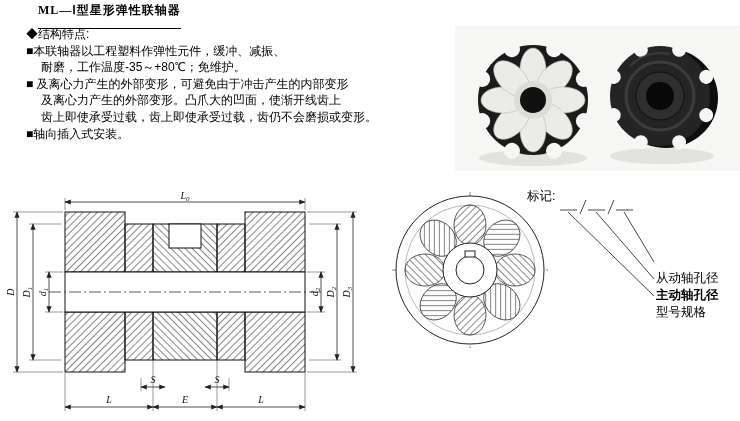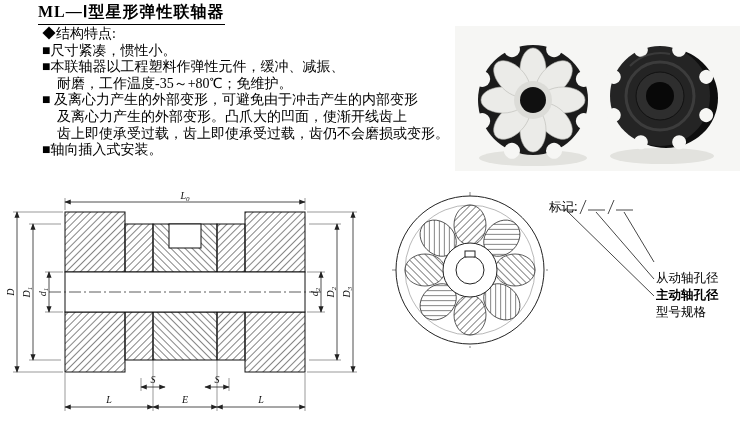--- a/index.html
+++ b/index.html
@@ -1,43 +1,42 @@
 <!DOCTYPE html>
 <html><head>
 <meta charset="utf-8">
 <style>
   html,body{margin:0;padding:0;background:#fff;}
   .page{position:relative;width:740px;height:421px;background:#fff;overflow:hidden;
         font-family:"Liberation Sans",sans-serif;color:#000;}
-  .title{position:absolute;left:38px;top:2px;font-size:16px;font-weight:bold;
-         letter-spacing:1px;border-bottom:1.5px solid #000;padding-bottom:1px;
+  .title{position:absolute;left:38px;top:2px;font-size:12px;font-weight:bold;
+         letter-spacing:1px;border-bottom:1.5px solid #000;padding-bottom:9px;
          font-family:"Liberation Serif",serif;}
-  .features{position:absolute;left:42px;top:26px;width:430px;font-size:14px;line-height:16.6px;font-family:Liberation Serif, serif;}
+  .features{position:absolute;left:26px;top:26px;width:430px;font-size:12px;line-height:16.6px;}
   .fline{white-space:nowrap;}
   .fline.indent{margin-left:15px;}
-  .callout-label{position:absolute;left:527px;top:199px;font-size:12.5px;margin-left:22px;}
+  .callout-label{position:absolute;left:527px;top:188px;font-size:12.5px;}
   .callout-item{position:absolute;left:656px;font-size:12.5px;white-space:nowrap;margin-top:16px;}
   .ci0{top:254px;} .ci1{top:271px;font-weight:bold;} .ci2{top:288px;}
   svg{position:absolute;}
   #photo-svg{left:455px;top:26px;}
   #section-svg{left:3px;top:190px;}
   #front-svg{left:390px;top:190px;}
   #leader-svg{left:520px;top:194px;}
   .dim{font:italic 10px "Liberation Serif",serif;fill:#111;}
 </style>
 </head>
 <body>
 
 <div class="page">
 
   <div class="title">ML—Ⅰ型星形弹性联轴器</div>
 
   <div class="features">
     <div class="fline">◆结构特点:</div>
-    <div class="fline">■尺寸紧凑，惯性小。</div>
     <div class="fline">■本联轴器以工程塑料作弹性元件，缓冲、减振、</div>
     <div class="fline indent">耐磨，工作温度-35～+80℃；免维护。</div>
     <div class="fline">■ 及离心力产生的外部变形，可避免由于冲击产生的内部变形</div>
     <div class="fline indent">及离心力产生的外部变形。凸爪大的凹面，使渐开线齿上</div>
     <div class="fline indent">齿上即使承受过载，齿上即使承受过载，齿仍不会磨损或变形。</div>
     <div class="fline">■轴向插入式安装。</div>
   </div>
 
   <svg id="photo-svg" width="285" height="145" viewBox="0 0 285 145">
     <defs>

